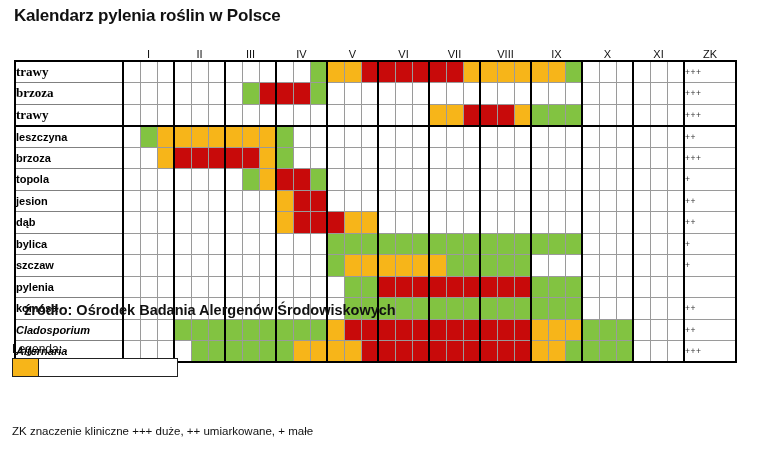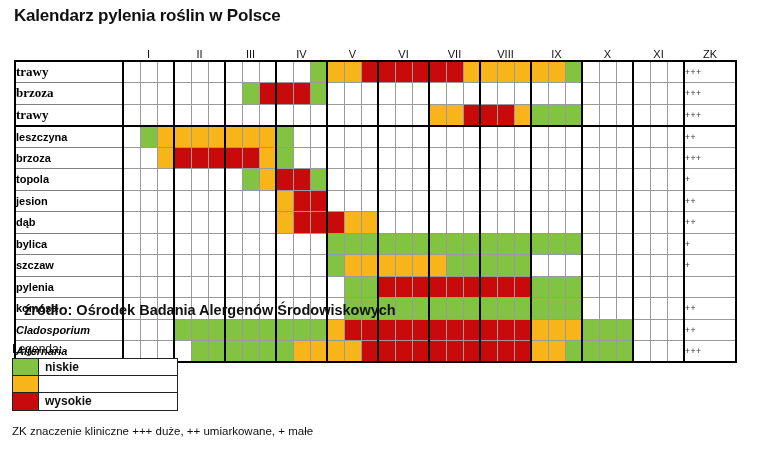--- a/index.html
+++ b/index.html
@@ -713,26 +713,18 @@
         </tr>
       </tbody>
   </table>
 </div>
 
 <div id="source">źródło: Ośrodek Badania Alergenów Środowiskowych</div>
 
 <div id="legend-label">Legenda:</div>
 <div id="legend">
 
-<div class="leg-row">
-      <div class="leg-sw" style="background: rgb(130, 195, 65);"></div>
-      <div class="leg-txt">niskie</div>
-    </div>
     <div class="leg-row">
       <div class="leg-sw" style="background: rgb(247, 181, 25);"></div>
     </div>
-    <div class="leg-row">
-      <div class="leg-sw" style="background: rgb(200, 10, 10);"></div>
-      <div class="leg-txt">wysokie</div>
-    </div>
   </div>
 
 <div id="zk-note">ZK znaczenie kliniczne +++ duże, ++ umiarkowane, + małe</div>
 
 </body></html>

